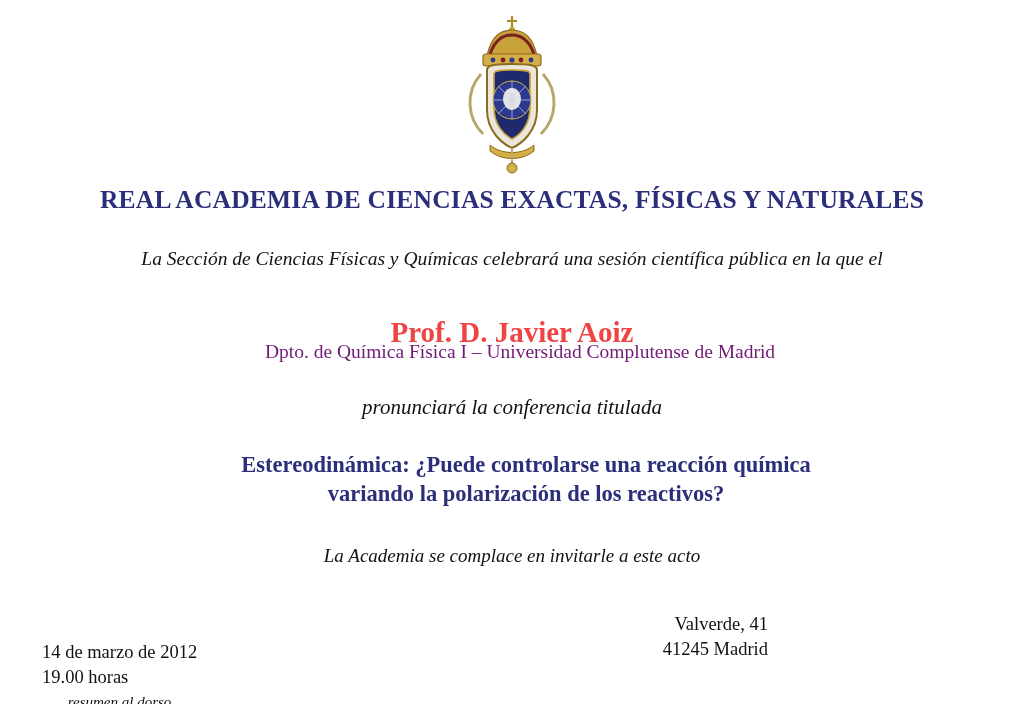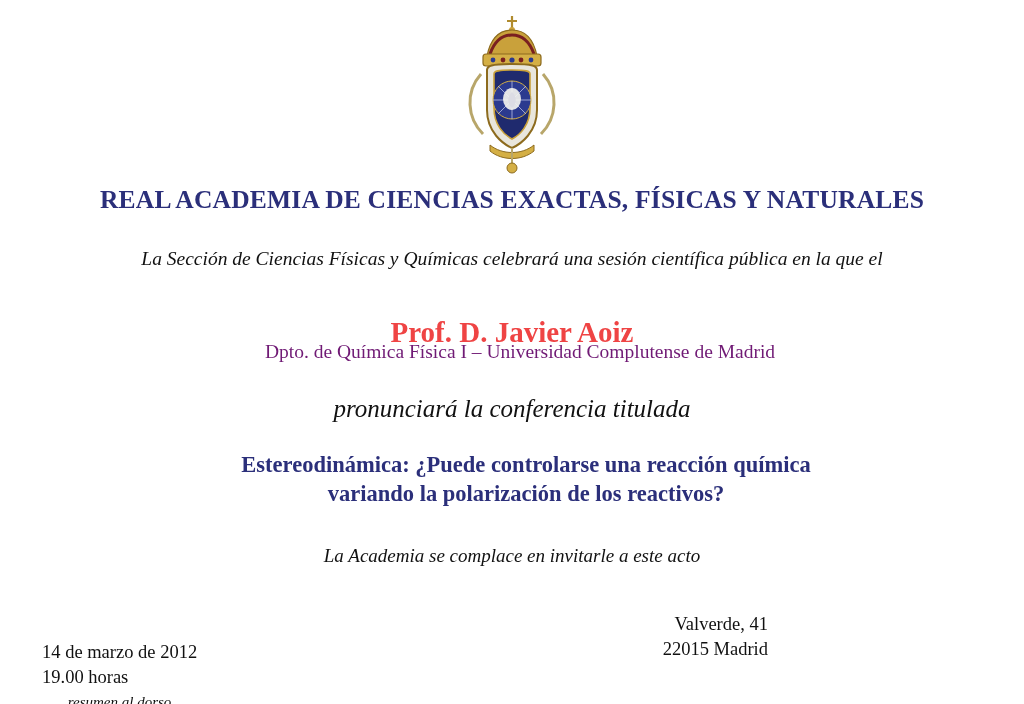--- a/index.html
+++ b/index.html
@@ -83,21 +83,21 @@
     color: #701a75;
   }
 
   .will-give {
     position: absolute;
     top: 395px;
     left: 0;
     width: 1024px;
     text-align: center;
     font-style: italic;
-    font-size: 25px;
+    font-size: 21px;
     color: #111111;
   }
 
   .lecture-title {
     position: absolute;
     top: 450px;
     left: 14px;
     width: 1024px;
     text-align: center;
     font-weight: bold;
@@ -208,16 +208,16 @@
   <div class="closing-line">La Academia se complace en invitarle a este acto</div>
 
   <div class="footer-left">
     <div>14 de marzo de 2012</div>
     <div>19.00 horas</div>
     <div class="note">resumen al dorso</div>
   </div>
 
   <div class="footer-right">
     <div>Valverde, 41</div>
-    <div>22015 Madrid</div>
+    <div>41245 Madrid</div>
   </div>
 
 </div>
 
 </body></html>

